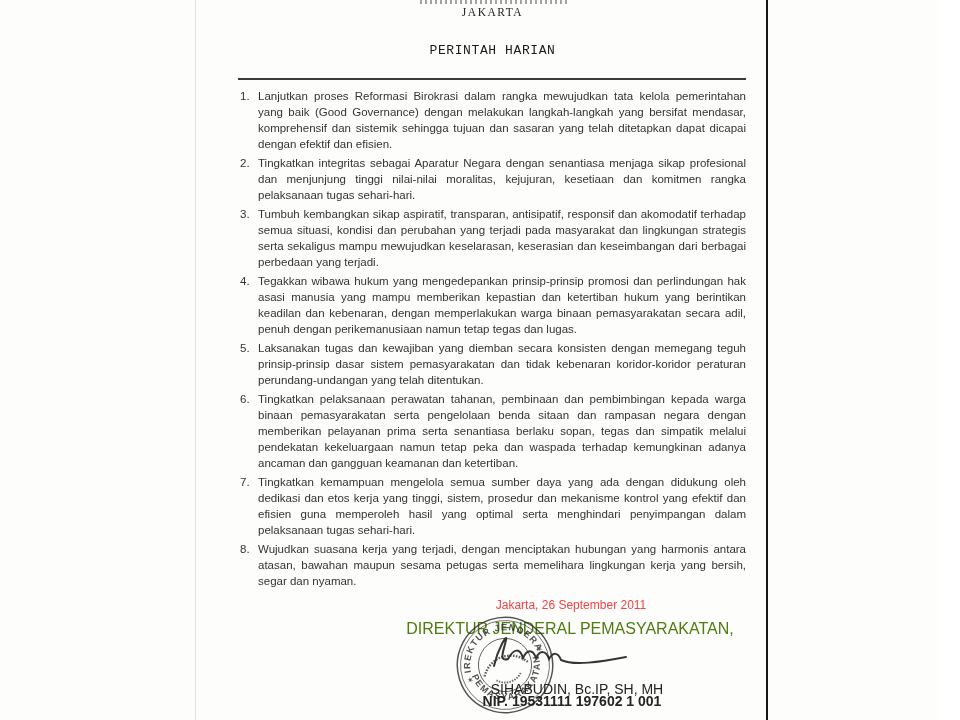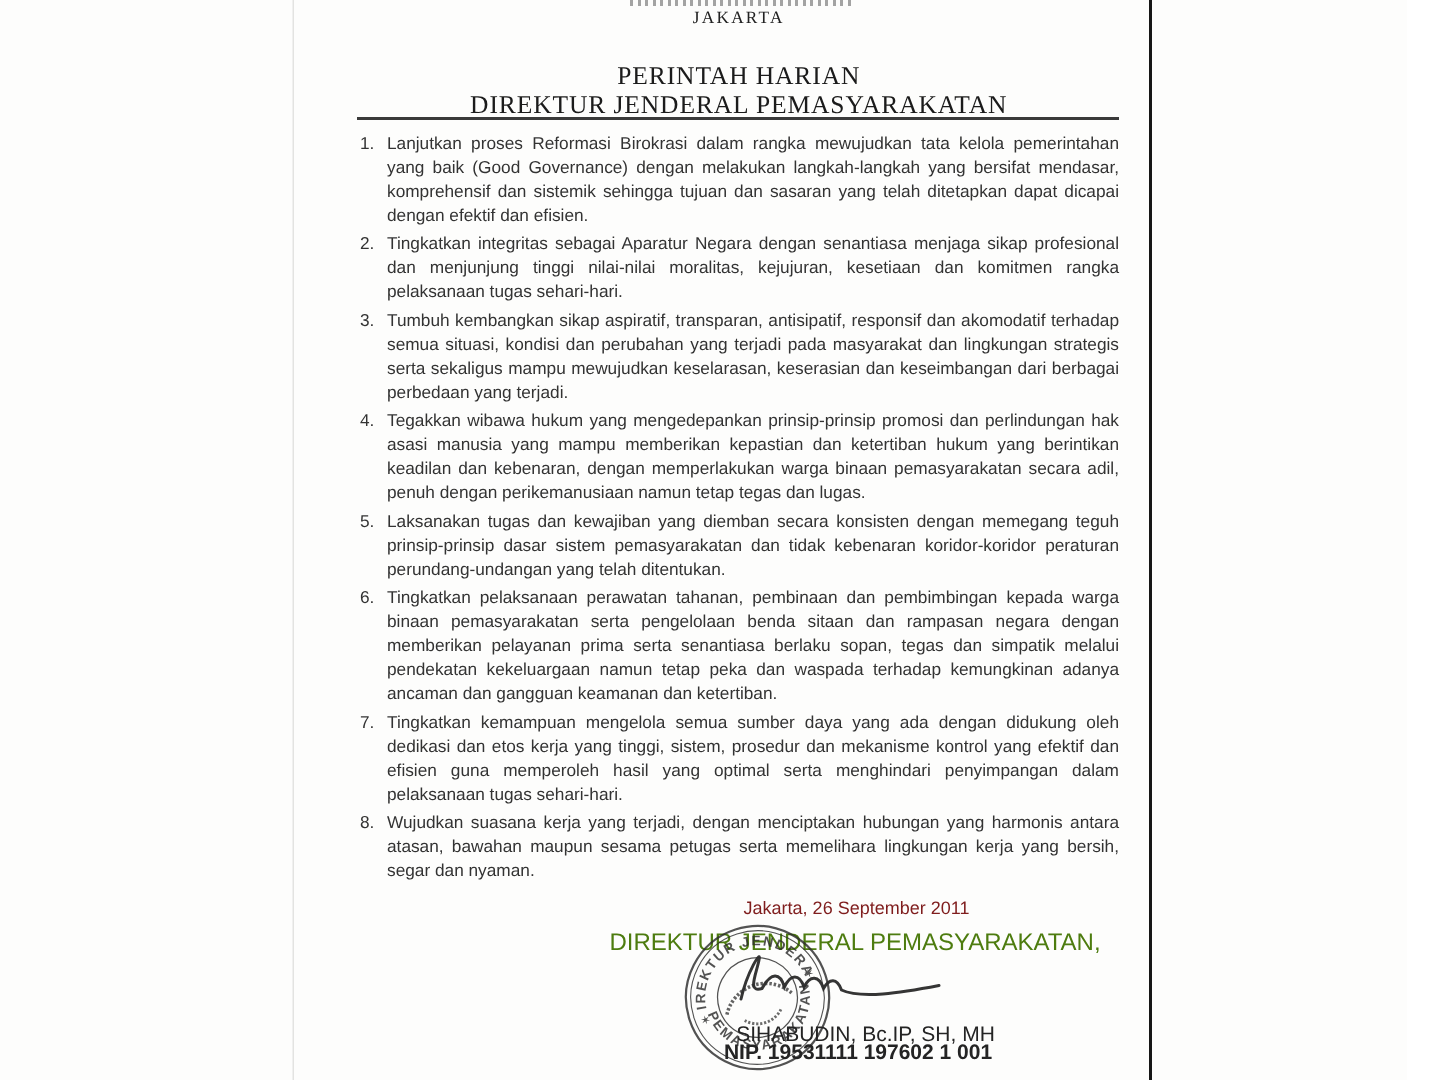--- a/index.html
+++ b/index.html
@@ -17,55 +17,54 @@
     background:repeating-linear-gradient(90deg,#5a5a5a 0 2px,transparent 2px 5px);
   }
   
   .letterhead-city{
     position:absolute;left:240px;width:505px;top:6px;text-align:center;
     font-family:"Liberation Serif","DejaVu Serif",serif;
     font-size:11.5px;letter-spacing:1.5px;color:#222;
   }
   .doc-title{
     position:absolute;left:240px;width:505px;top:41px;text-align:center;
-    font-family:Liberation Serif, serif;
-    font-size:17px;letter-spacing:.6px;color:#1b1b1b;line-height:19px;
+    font-family:Liberation Mono, monospace;
+    font-size:13px;letter-spacing:.6px;color:#1b1b1b;line-height:19px;
   }
   .title-rule{position:absolute;left:238px;top:78px;width:508px;height:2px;background:#3a3a3a;}
   
   .orders{
     position:absolute;left:240px;top:88px;width:506px;margin:0;padding:0;list-style:none;
     font-size:11.5px;line-height:16px;color:#333;
   }
   .order{display:flex;margin:0 0 3px 0;}
   .order .num{flex:none;width:18px;}
   .order .txt{flex:1;text-align:justify;}
   .order .txt .it{}
   
-  .sig-date{position:absolute;left:571px;top:598px;transform:translateX(-50%);font-size:12px;color:#7f1d1d;white-space:nowrap;}
+  .sig-date{position:absolute;left:571px;top:598px;transform:translateX(-50%);font-size:12px;color:#ef4444;white-space:nowrap;}
   .sig-role{position:absolute;left:570px;top:620px;transform:translateX(-50%);font-size:16px;color:#4d7c0f;white-space:nowrap;}
   .sig-name{position:absolute;left:577px;top:681px;transform:translateX(-50%);font-size:14px;font-weight:normal;color:#242424;white-space:nowrap;}
   .sig-nip{position:absolute;left:572px;top:693px;transform:translateX(-50%);font-size:14px;font-weight:bold;color:#242424;white-space:nowrap;}
   .sig-scribble{position:absolute;left:482px;top:626px;}
   .stamp{position:absolute;left:450px;top:610px;}
 </style>
 </head>
 <body>
 
 <div class="viewport">
 
   <div class="edge-left"></div>
   <div class="edge-right"></div>
   <div class="clipped-line"></div>
 
   <div class="letterhead-city">JAKARTA</div>
 
   <div class="doc-title">
     <div>PERINTAH HARIAN</div>
-    <div>DIREKTUR JENDERAL PEMASYARAKATAN</div>
   </div>
   <div class="title-rule"></div>
 
   <ol class="orders">
     <li class="order">
       <span class="num">1.</span>
       <span class="txt"><span>Lanjutkan proses Reformasi Birokrasi dalam rangka mewujudkan tata kelola pemerintahan yang baik </span><span class="it">(Good Governance)</span><span> dengan melakukan langkah-langkah yang bersifat mendasar, komprehensif dan sistemik sehingga tujuan dan sasaran yang telah ditetapkan dapat dicapai dengan efektif dan efisien.</span></span>
     </li>
 
     <li class="order">

